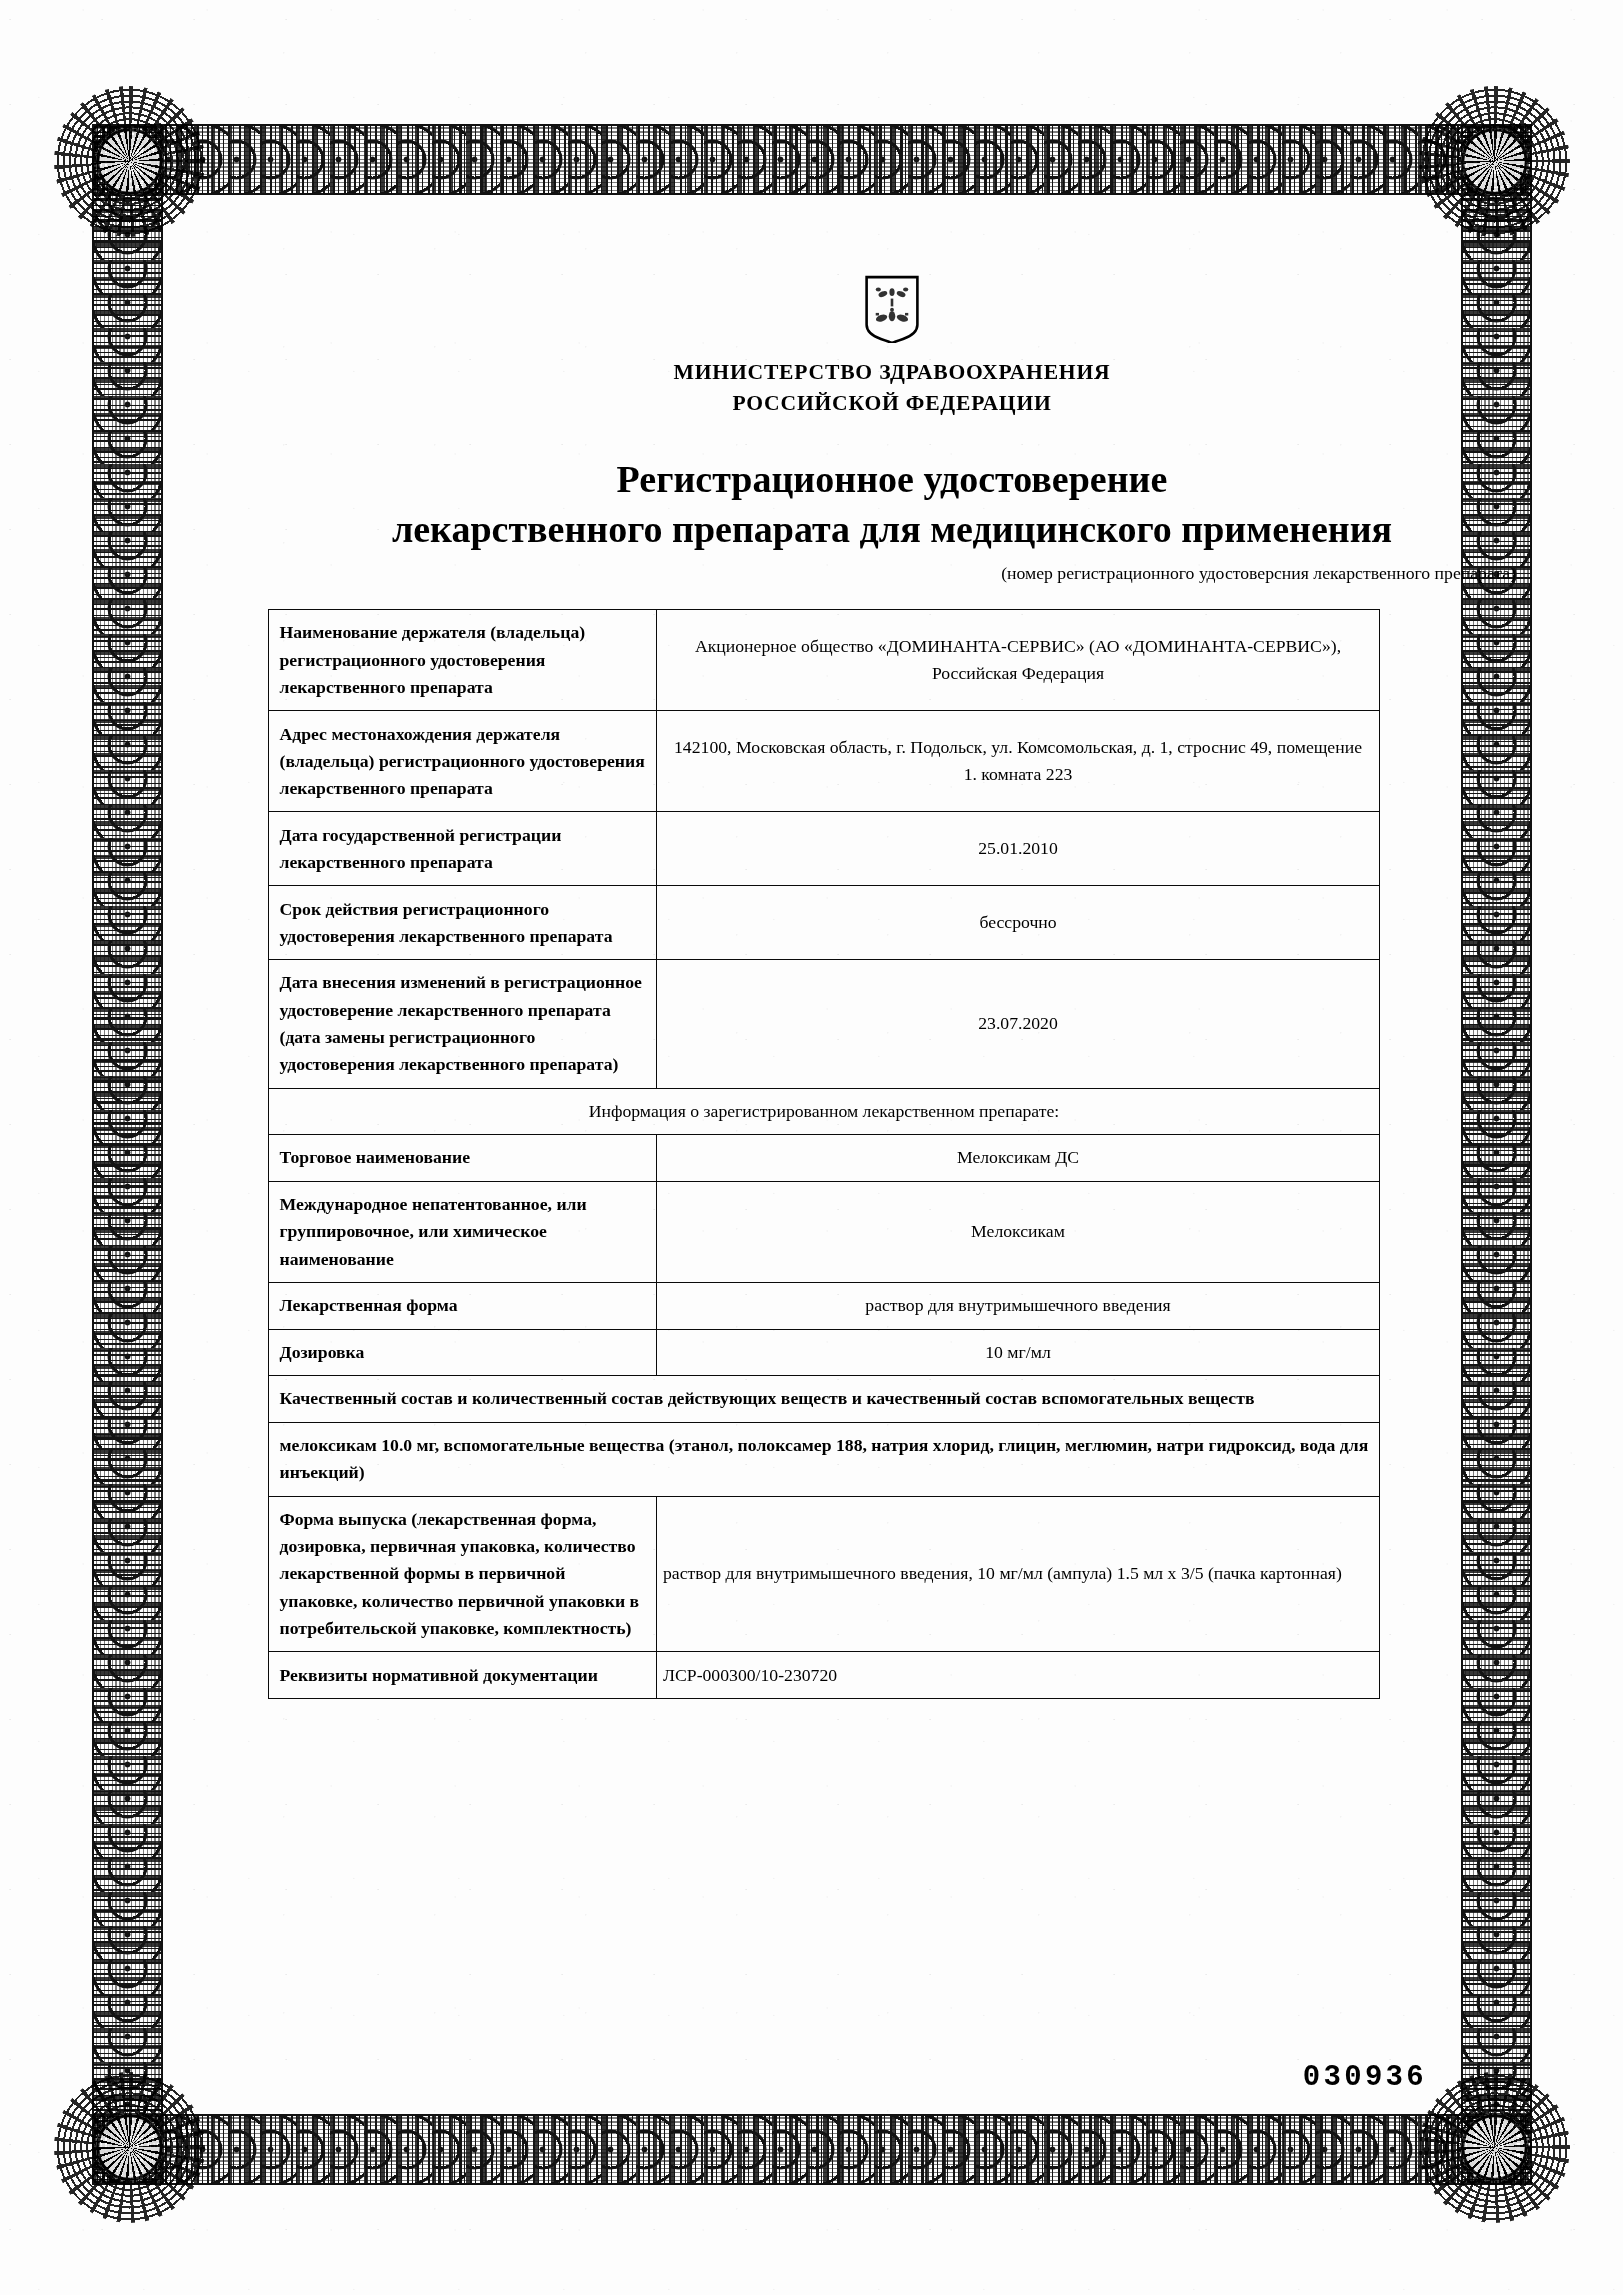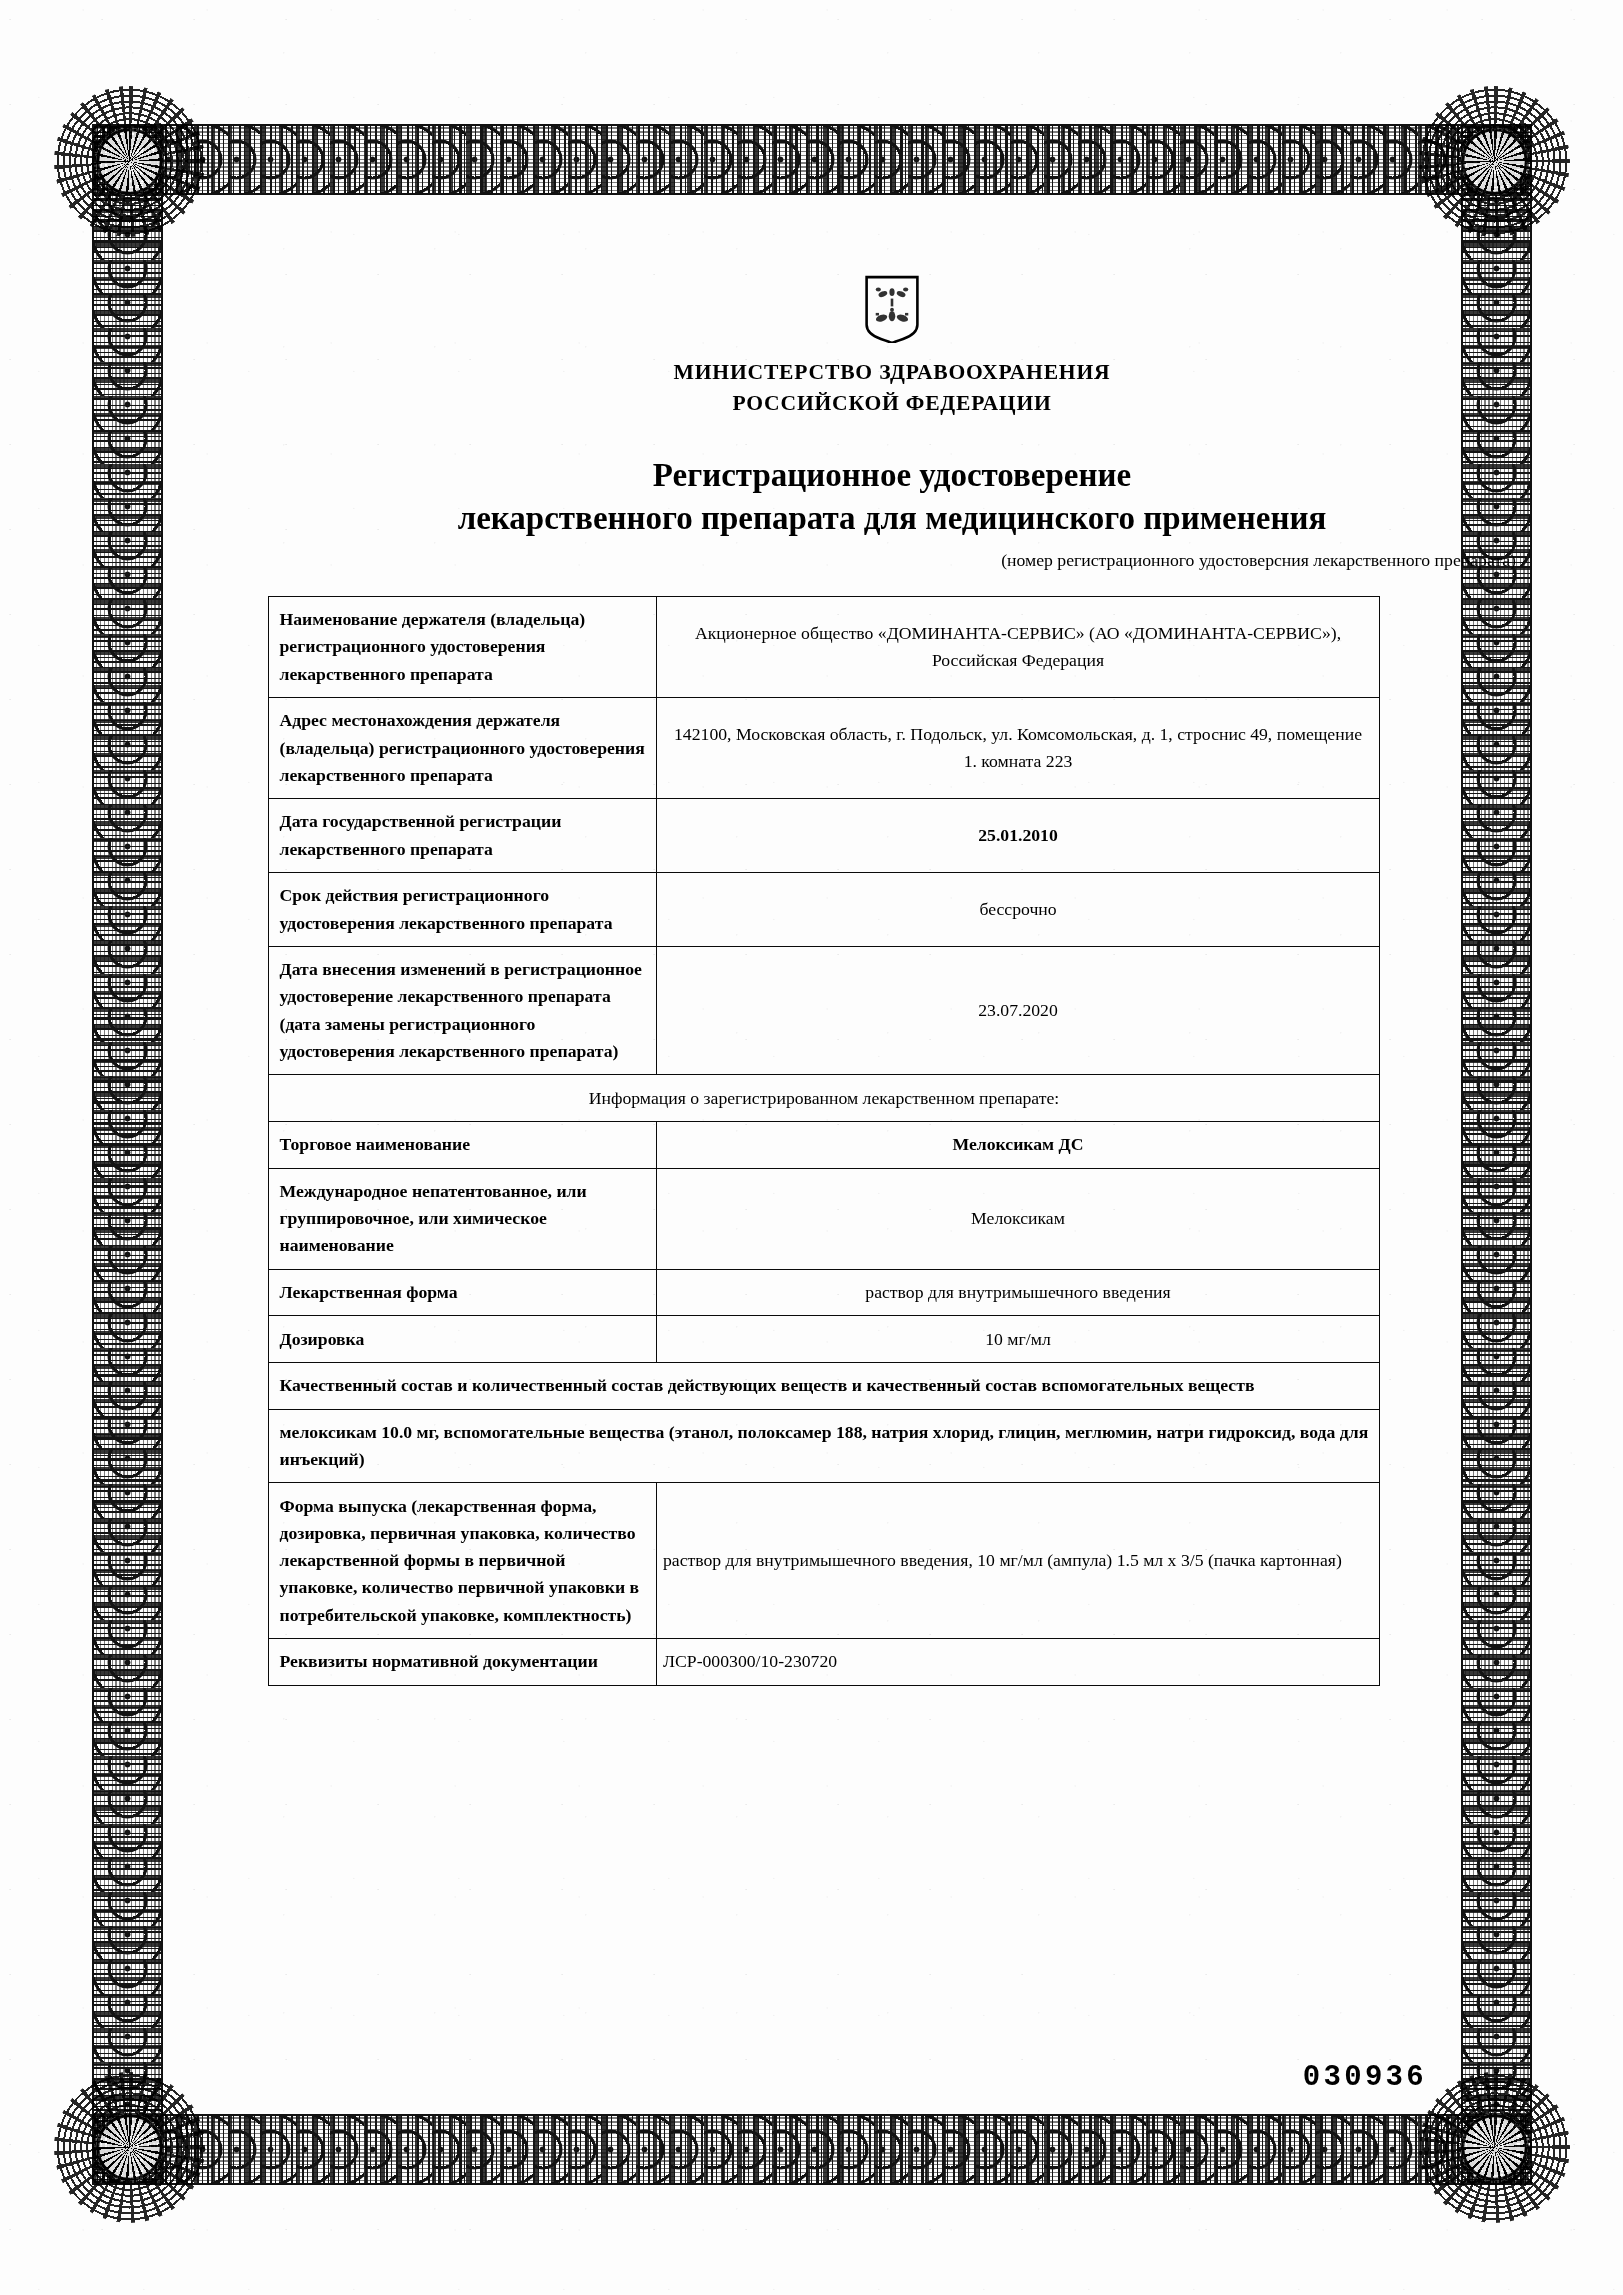--- a/index.html
+++ b/index.html
@@ -144,21 +144,21 @@
     text-align: center;
     font-size: 21.6px;
     letter-spacing: 0.8px;
     line-height: 1.42;
     font-weight: 600;
   }
 
   .doc-title {
     text-align: center;
     font-weight: bold;
-    font-size: 33px;
+    font-size: 38px;
     line-height: 1.32;
     margin-top: 35px;
   }
 
   .reg-number {
     text-align: center;
     margin-top: 43px;
     font-size: 22px;
     font-weight: bold;
     letter-spacing: 0.3px;
@@ -189,21 +189,21 @@
     line-height: 1.54;
   }
   td.lbl {
     width: 366px;
     font-weight: bold;
     text-align: left;
   }
   td.val {
     text-align: center;
   }
-  td.val.bold { font-weight: bold; margin-left: 46px; }
+  td.val.bold { font-weight: normal; margin-left: 46px; }
   td.val.left { text-align: left; padding-left: 6px; }
   td.banner {
     text-align: center;
     font-weight: normal;
     padding: 8.5px 10.5px;
   }
   td.full {
     font-weight: bold;
     text-align: left;
   }

